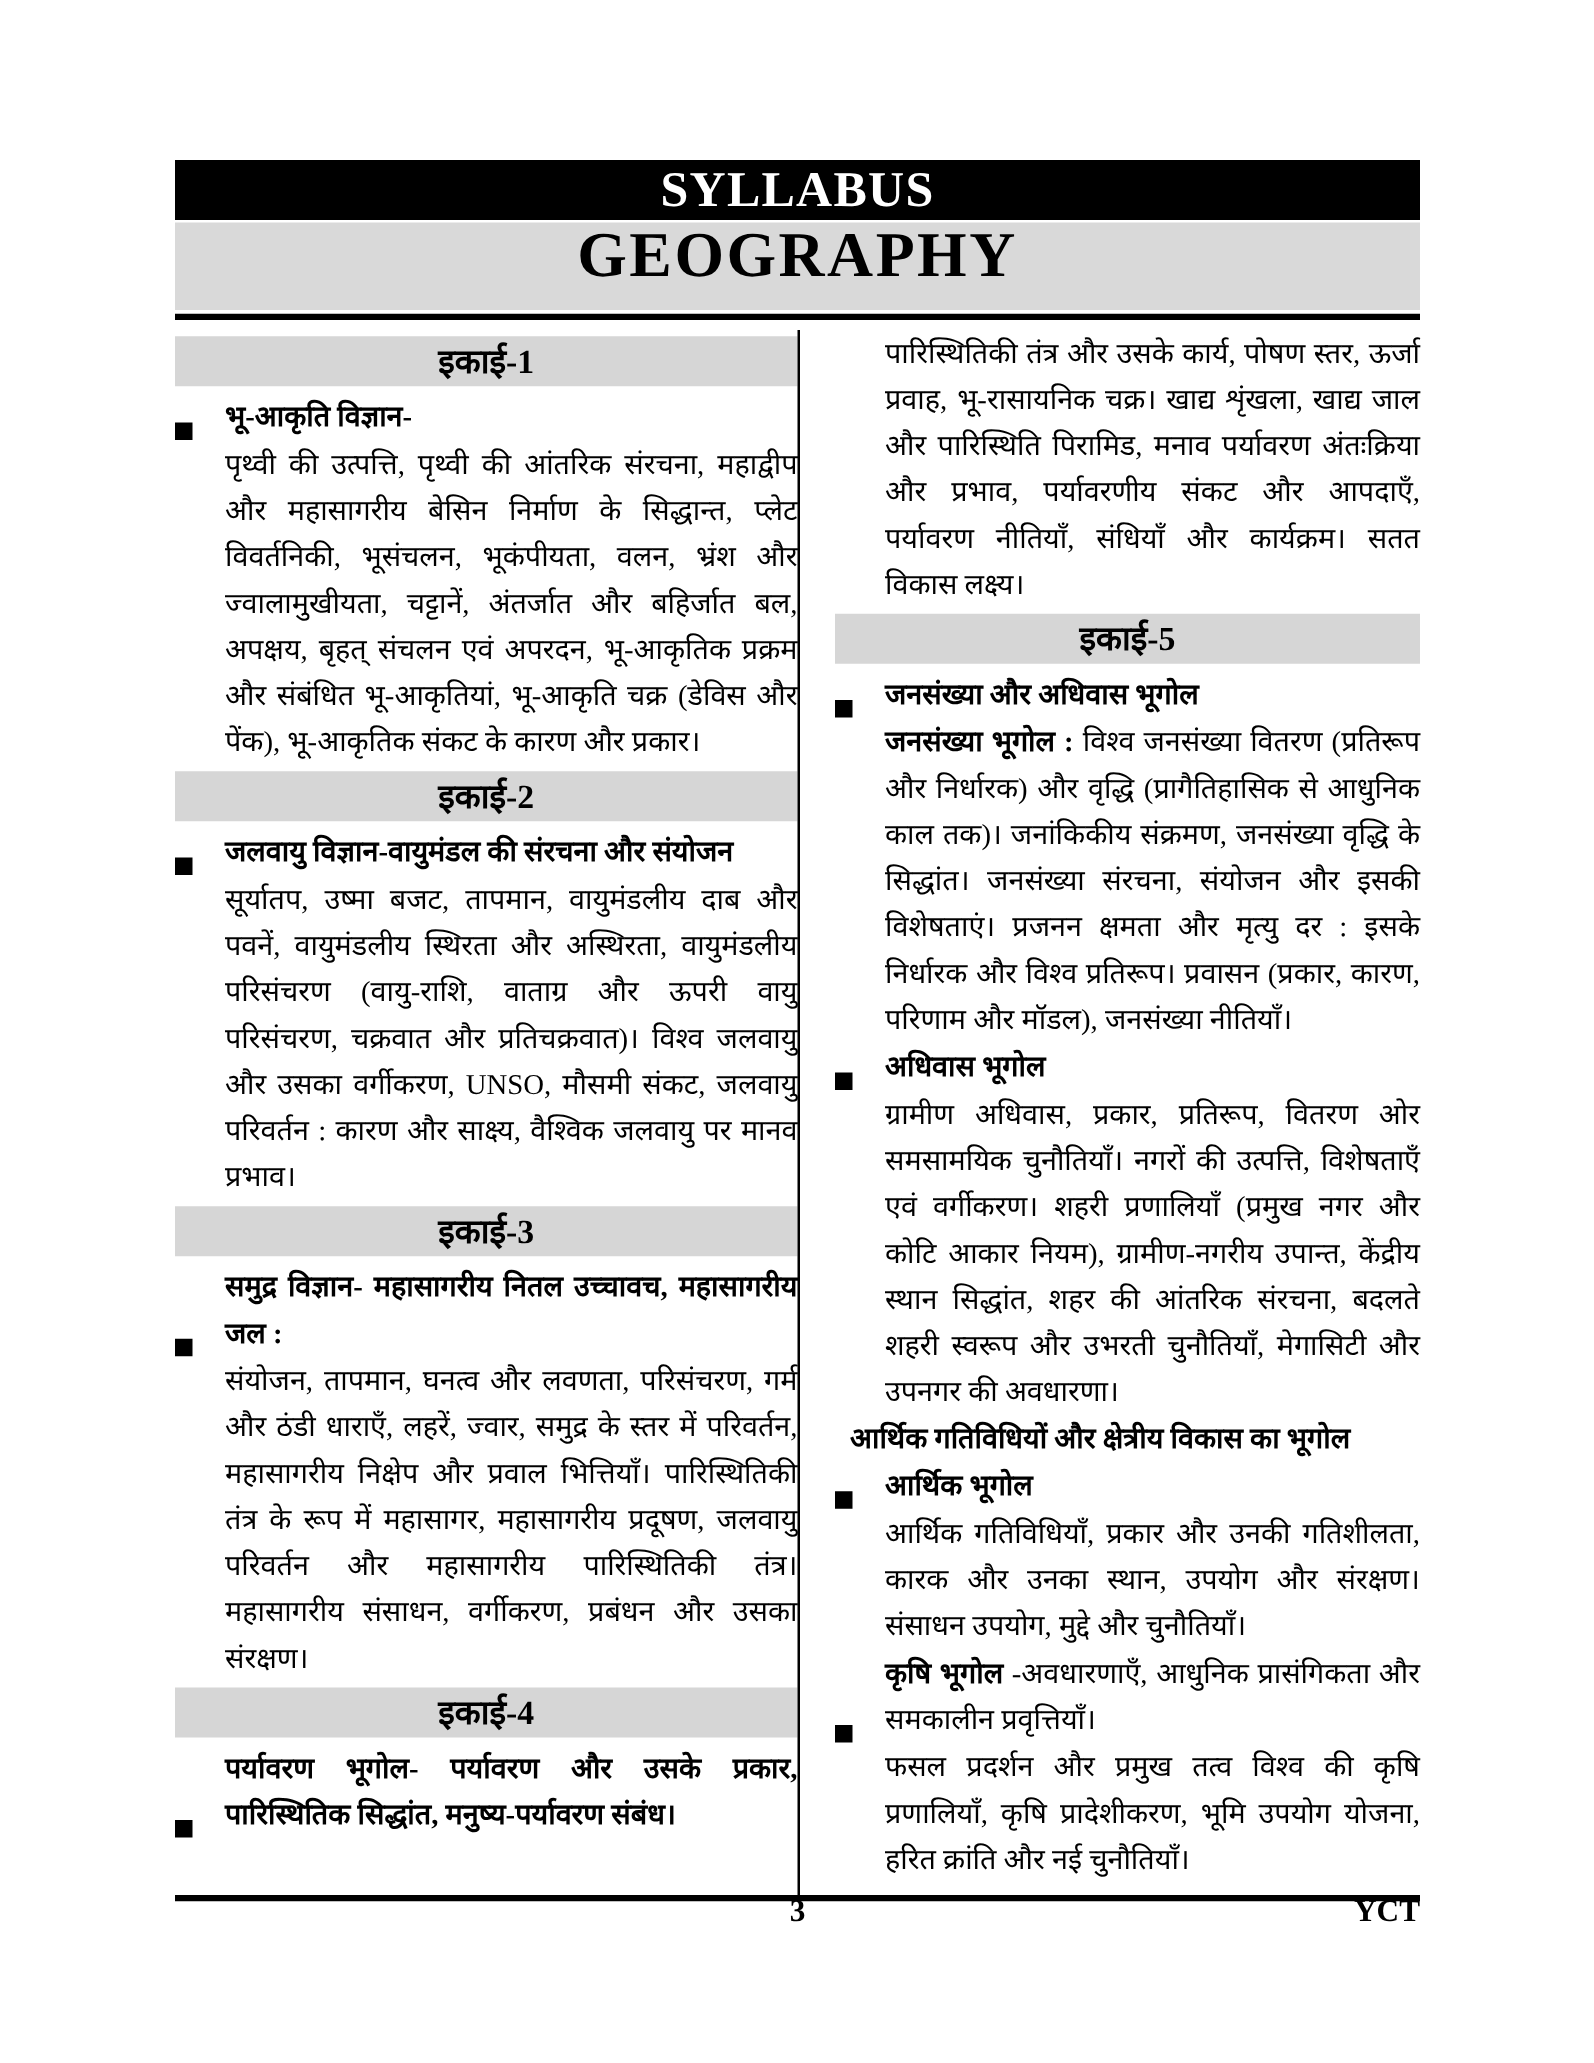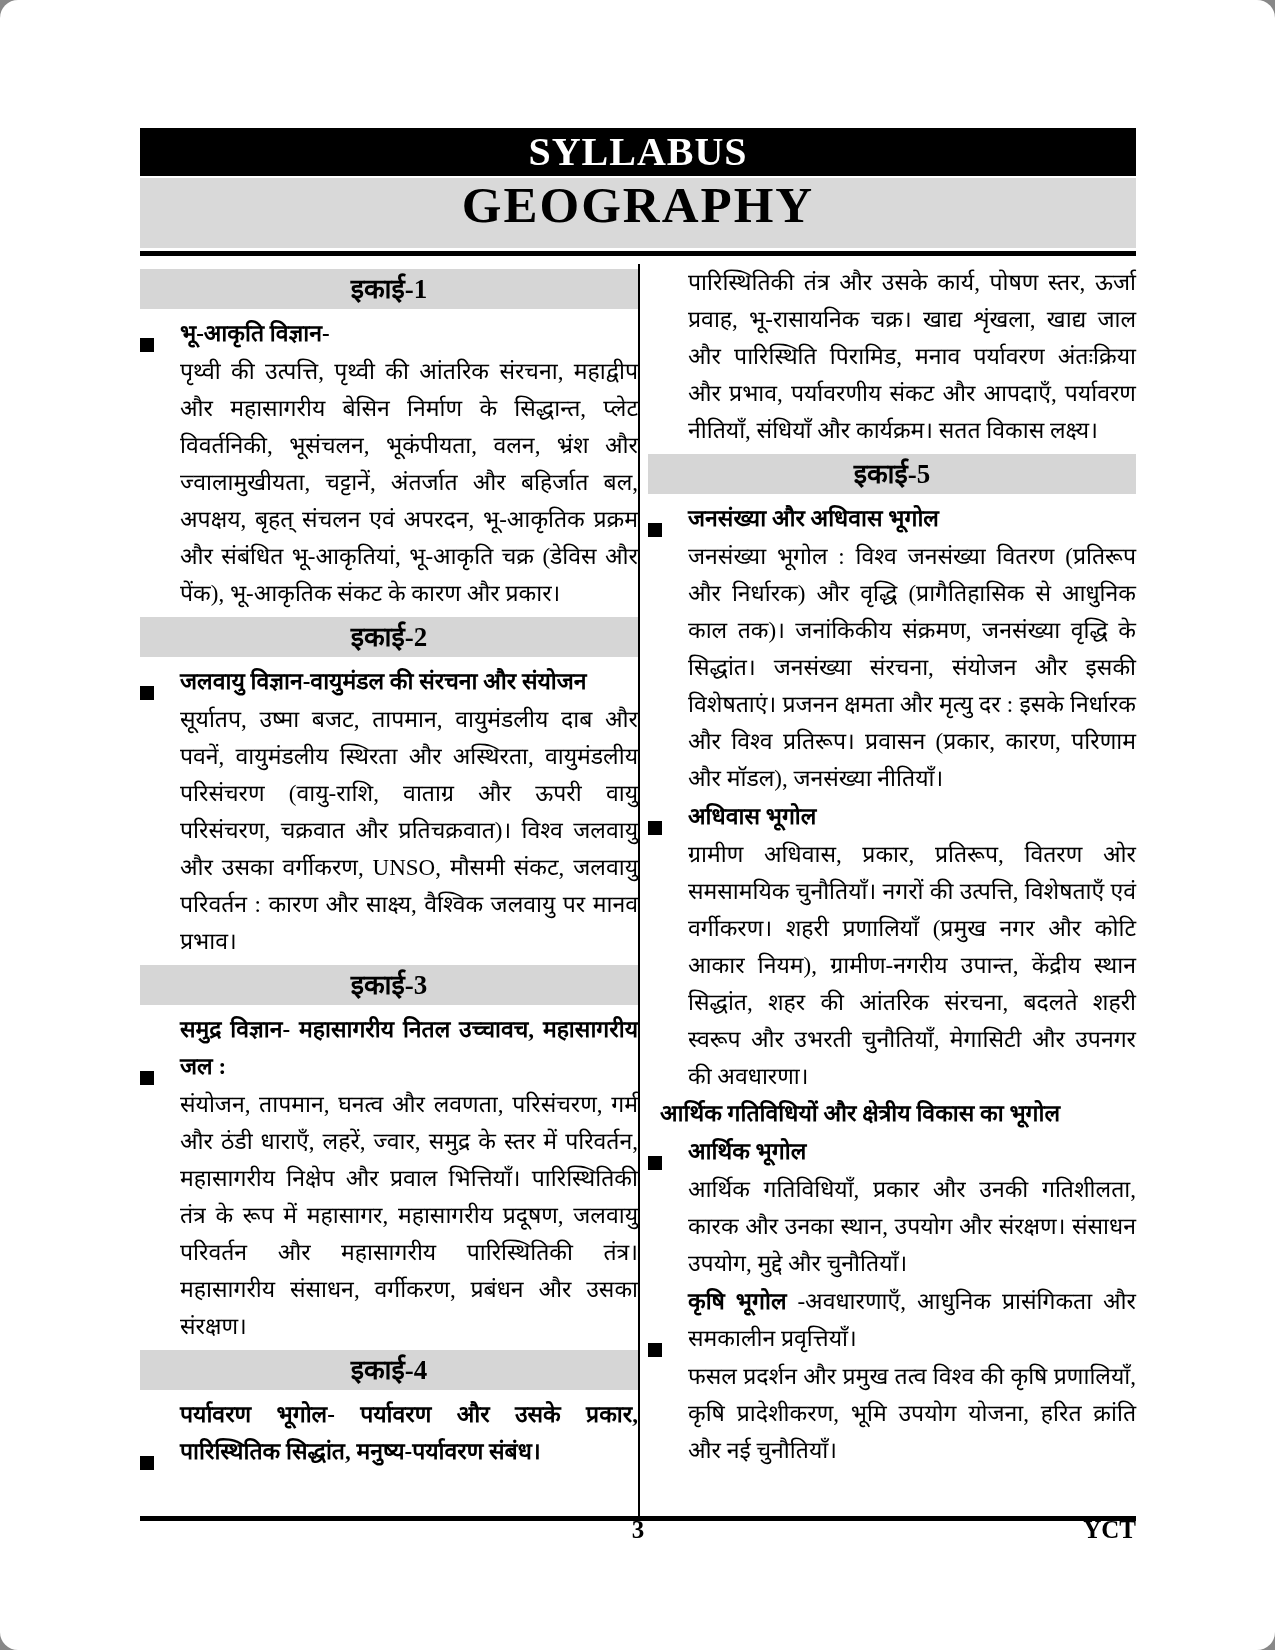--- a/index.html
+++ b/index.html
@@ -4,21 +4,20 @@
 <style>
   html,body{margin:0;padding:0;background:#888;}
   .page{
     position:relative;
     width:1275px;height:1650px;
     background:#ffffff;
     margin:0 auto;
     font-family:"Liberation Serif", serif;
     color:#000;
     overflow:hidden;
-    border-radius:18px;
   }
   .content{
     position:absolute;
     left:140px; top:128px;
     width:996px;
   }
   .banner-black{
     background:#000;
     color:#fff;
     text-align:center;
@@ -51,21 +50,21 @@
     min-height:1252px;
     align-items:stretch;
   }
   .col{
     width:50%;
     box-sizing:border-box;
     font-size:23px;
     line-height:37px;
   }
   .col-left{ padding-right:0; }
-  .col-right{ border-left:2px solid #000; padding-left:8px; }
+  .col-right{ border-left:2px solid #000; padding-left:28px; }
   .unit-bar{
     background:#d6d6d6;
     text-align:center;
     font-weight:bold;
     font-size:27px;
     line-height:40px;
     height:40px;
     margin:5px 0 6px 0;
   }
   .bullet-row{
@@ -85,21 +84,21 @@
   .bullet-text{
     flex:1;
     font-weight:bold;
     text-align:justify;
   }
   .bullet-text .rest{ font-weight:normal; }
   .para{
     margin-left:40px;
     text-align:justify;
   }
-  .para .lead{ font-weight:normal; }
+  .para .lead{ font-weight:bold; }
   .heading-line{
     font-weight:bold;
     text-align:justify;
     margin-left:12px;
   }
   .footer{
     position:absolute;
     left:140px; top:1516px;
     width:996px;
     height:40px;

